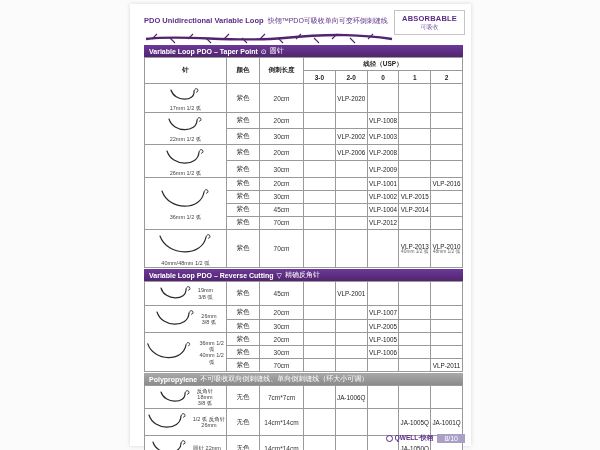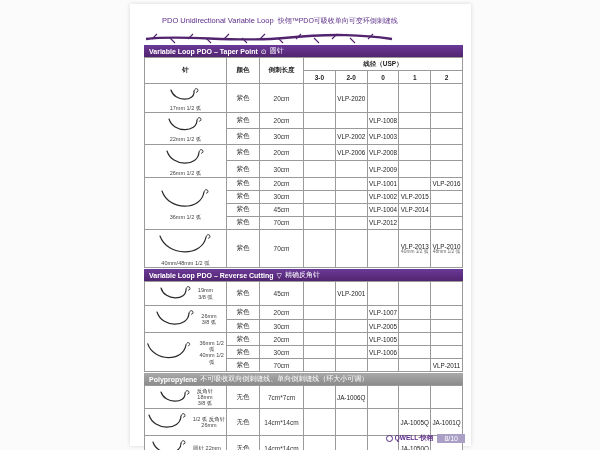--- a/index.html
+++ b/index.html
@@ -5,21 +5,21 @@
   html,body{margin:0;padding:0;}
   body{font-family:"Liberation Sans","DejaVu Sans",sans-serif;background:#fafafa;}
   .canvas{position:relative;width:600px;height:450px;background:#fbfbfb;overflow:hidden;}
   .page{position:absolute;left:130px;top:4px;width:341px;height:442px;background:#ffffff;
         box-shadow:0 0 4px rgba(0,0,0,0.15);padding:0;}
   .content{padding:4px 8px 0 14px;}
 
   
   .hdr{position:relative;height:36px;}
   .title-line{padding-top:8px;font-size:7.5px;color:#5b2c87;white-space:nowrap;}
-  .title-en{font-weight:normal;margin-left:18px;}
+  .title-en{font-weight:bold;}
   .title-zh{font-weight:normal;font-size:7px;margin-left:2px;}
   .abs-box{position:absolute;right:-2px;top:2px;border:1px solid #c5c5c5;background:#fff;
            padding:3px 7px 2px 7px;text-align:center;z-index:3;}
   .abs-en{font-size:7.5px;font-weight:bold;color:#5b2c87;letter-spacing:0.2px;}
   .abs-zh{font-size:6px;color:#7a5ba0;}
   .suture-art{position:absolute;left:0;top:22px;}
 
   
   .secbar{height:12px;display:flex;align-items:center;gap:3px;padding:0 0 0 5px;
           color:#fff;font-size:7px;margin-top:1px;}
@@ -52,20 +52,24 @@
 <body>
 
 <div class="canvas">
   <div class="page">
     <div class="content">
 
       <div class="hdr">
         <div class="title-line">
           <span class="title-en">PDO Unidirectional Variable Loop</span>
           <span class="title-zh">快翎™PDO可吸收单向可变环倒刺缝线</span>
+        </div>
+        <div class="abs-box">
+          <div class="abs-en">ABSORBABLE</div>
+          <div class="abs-zh">可吸收</div>
         </div>
         <svg class="suture-art" id="suture-art" width="250" height="16" viewBox="0 0 250 16">
             <path d="M2 9 C 40 4, 90 13, 140 8 S 220 5, 248 9" fill="none" stroke="#52246f" stroke-width="2.4"></path>
                    <path d="M8 9 l5 -5 M26 8 l5 5 M44 9 l5 -5 M62 8 l5 5 M80 9 l5 -5 M98 8 l5 5 M116 9 l5 -5 M134 8 l5 5 M152 9 l5 -5 M170 8 l5 5 M188 9 l5 -5 M206 8 l5 5 M224 9 l5 -5 " fill="none" stroke="#52246f" stroke-width="1.1"></path>
           </svg>
       </div>
 
       <div id="sections">
           <div class="secbar purple">
             <span class="sb-en">Variable Loop PDO – Taper Point</span>

